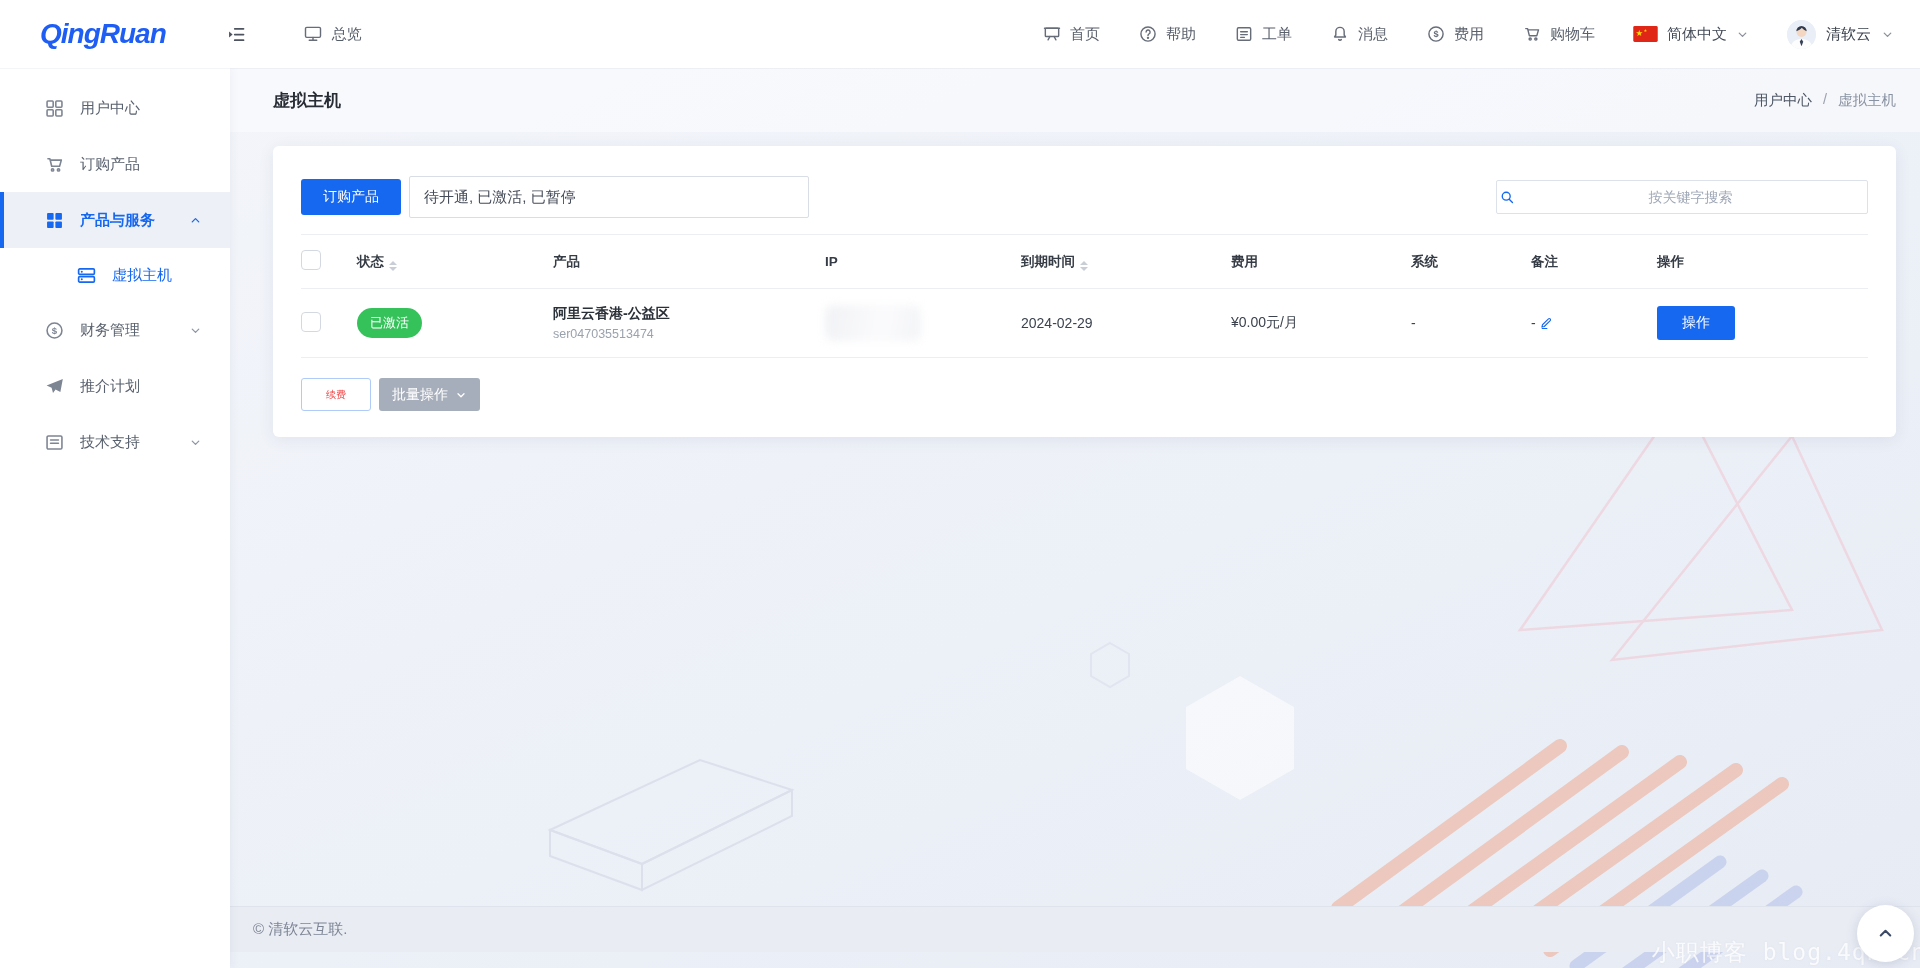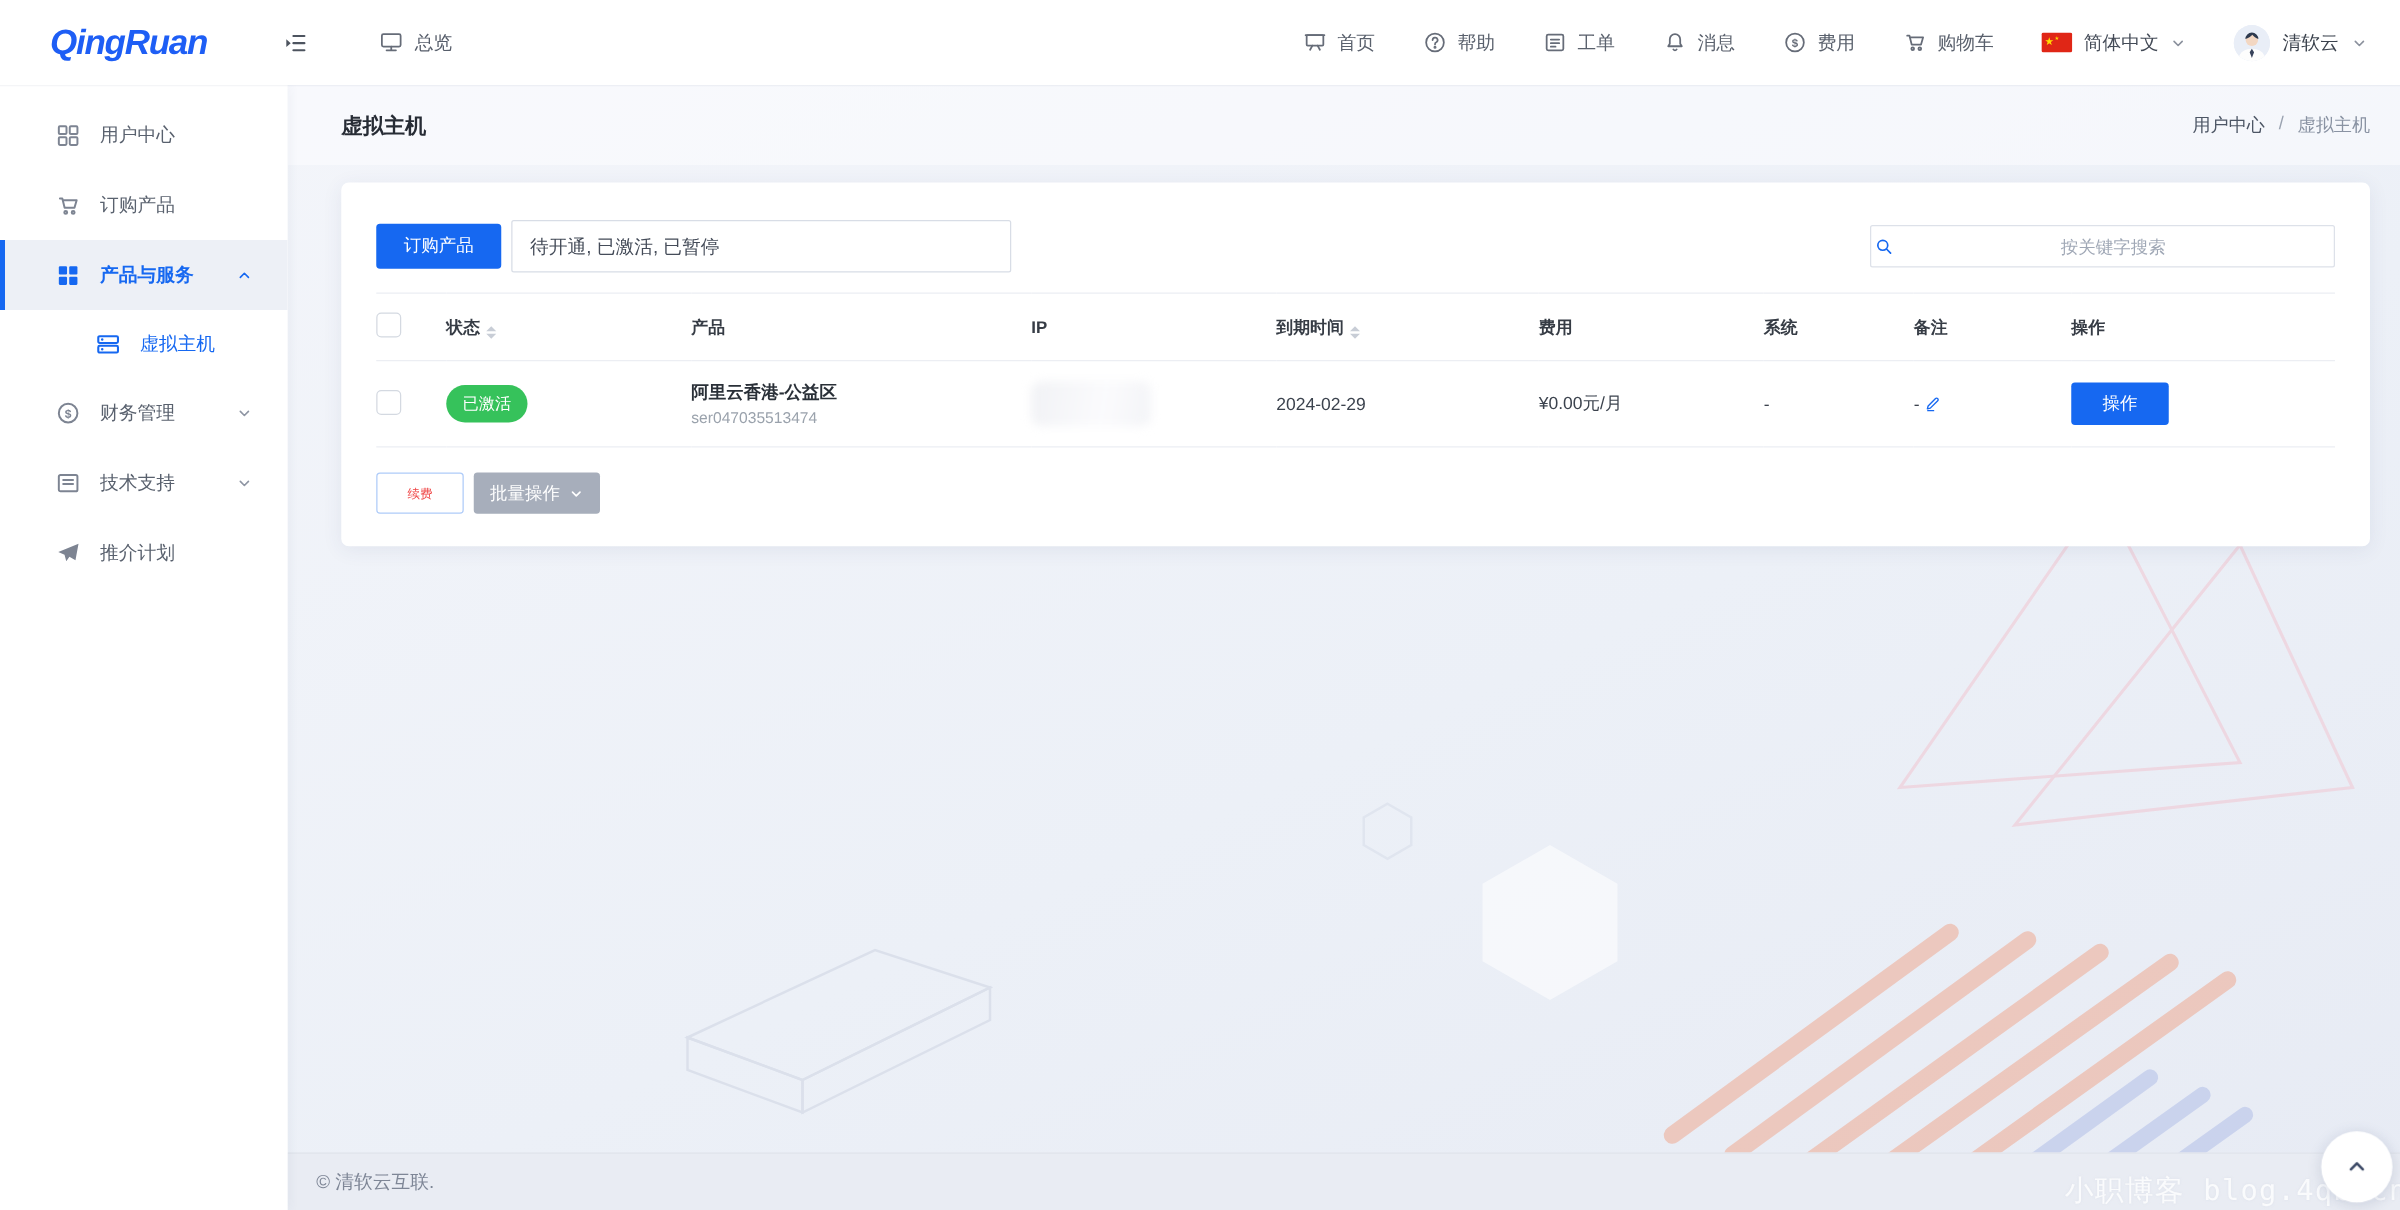--- a/index.html
+++ b/index.html
@@ -75,21 +75,21 @@
   .btn-renew{height:33px;padding:0 24px;background:#fff;border:1px solid #aecbf9;color:#ef4444;border-radius:3px;font-size:10px;font-family:Liberation Sans, sans-serif;cursor:pointer}
   .btn-batch{margin-left:8px;height:33px;padding:0 13px;background:#a7aebb;color:#fff;border:none;border-radius:3px;font-size:14px;font-family:inherit;display:flex;align-items:center;gap:7px;cursor:pointer}
   .pager-zone{margin-left:auto;display:flex;align-items:center;gap:10px;font-size:14.5px;color:#333a45}
   .per-sel{height:26px;padding:0 7px;background:#f1f4fa;border-radius:3px;color:#1668f1;display:flex;align-items:center;gap:5px;cursor:pointer;font-size:14.5px}
   .pager{margin-left:16px;display:flex;border:1px solid #e1e5ec;border-radius:3px;overflow:hidden}
   .pager .pg{width:32px;height:32px;display:flex;align-items:center;justify-content:center;cursor:pointer}
   .pager .nav{color:#c6ccd6;background:#fafbfd;font-size:13px}
   .pager .cur{background:#1668f1;color:#fff;font-size:14px}
 
   
-  .mfoot{position:absolute;z-index:2;left:0;right:0;bottom:0;height:46px;background:#e9ecf3;border-top:1px solid #dfe3ec;display:flex;align-items:center;padding-left:23px;font-size:15px;color:#7e8696}
+  .mfoot{position:absolute;z-index:2;left:0;right:0;bottom:16px;height:46px;background:#e9ecf3;border-top:1px solid #dfe3ec;display:flex;align-items:center;padding-left:23px;font-size:15px;color:#7e8696}
 
   
   .watermark{position:fixed;right:-6px;bottom:0;z-index:40;font-family:"DejaVu Sans Mono",monospace;font-size:23px;letter-spacing:1px;color:rgba(255,255,255,.82);white-space:nowrap;pointer-events:none;text-shadow:0 0 2px rgba(200,205,220,.35)}
   .scrolltop{position:fixed;right:6px;bottom:6px;z-index:50;width:57px;height:57px;border-radius:50%;background:#fff;box-shadow:0 2px 12px rgba(60,80,120,.18);display:flex;align-items:center;justify-content:center;cursor:pointer}
 </style>
 </head>
 <body>
 
 <header class="topbar">
   <div class="logo">QingRuan</div>
@@ -272,40 +272,40 @@
       <span>财务管理</span>
       <span class="exp">
         <svg viewBox="0 0 24 24" width="13" height="13" fill="none" stroke="currentColor" stroke-width="2.4" stroke-linecap="round" stroke-linejoin="round">
             <path d="M6 9.5l6 6 6-6"></path>
           </svg>
       </span>
     </div>
 
     <div class="sitem">
       <span class="sic">
+        <svg viewBox="0 0 24 24" width="21" height="21" fill="currentColor">
+          <path d="M21.5 3.5L3 10.9l5.7 2.5 1.6 6 2.9-4 5.5 3z"></path>
+        </svg>
+      </span>
+      <span>推介计划</span>
+    </div>
+
+    <div class="sitem">
+      <span class="sic">
         <svg viewBox="0 0 24 24" width="21" height="21" fill="none" stroke="currentColor" stroke-width="1.8" stroke-linecap="round" stroke-linejoin="round">
           <rect x="3.5" y="4.5" width="17" height="15" rx="1.5"></rect>
             <path d="M7.5 9.2h9M7.5 12.8h9"></path>
         </svg>
       </span>
       <span>技术支持</span>
       <span class="exp">
         <svg viewBox="0 0 24 24" width="13" height="13" fill="none" stroke="currentColor" stroke-width="2.4" stroke-linecap="round" stroke-linejoin="round">
             <path d="M6 9.5l6 6 6-6"></path>
           </svg>
       </span>
-    </div>
-
-    <div class="sitem">
-      <span class="sic">
-        <svg viewBox="0 0 24 24" width="21" height="21" fill="currentColor">
-          <path d="M21.5 3.5L3 10.9l5.7 2.5 1.6 6 2.9-4 5.5 3z"></path>
-        </svg>
-      </span>
-      <span>推介计划</span>
     </div>
   </aside>
 
   <main class="main">
 
     <svg class="deco" viewBox="0 0 1690 900" width="1690" height="900" fill="none">
       <g stroke="#dbe0eb" stroke-width="2">
         <path d="M320 762 L470 692 L562 722 L412 796 Z"></path>
         <path d="M412 796 L562 722 L562 748 L412 822 Z"></path>
         <path d="M320 762 L412 796 L412 822 L320 788 Z"></path>

